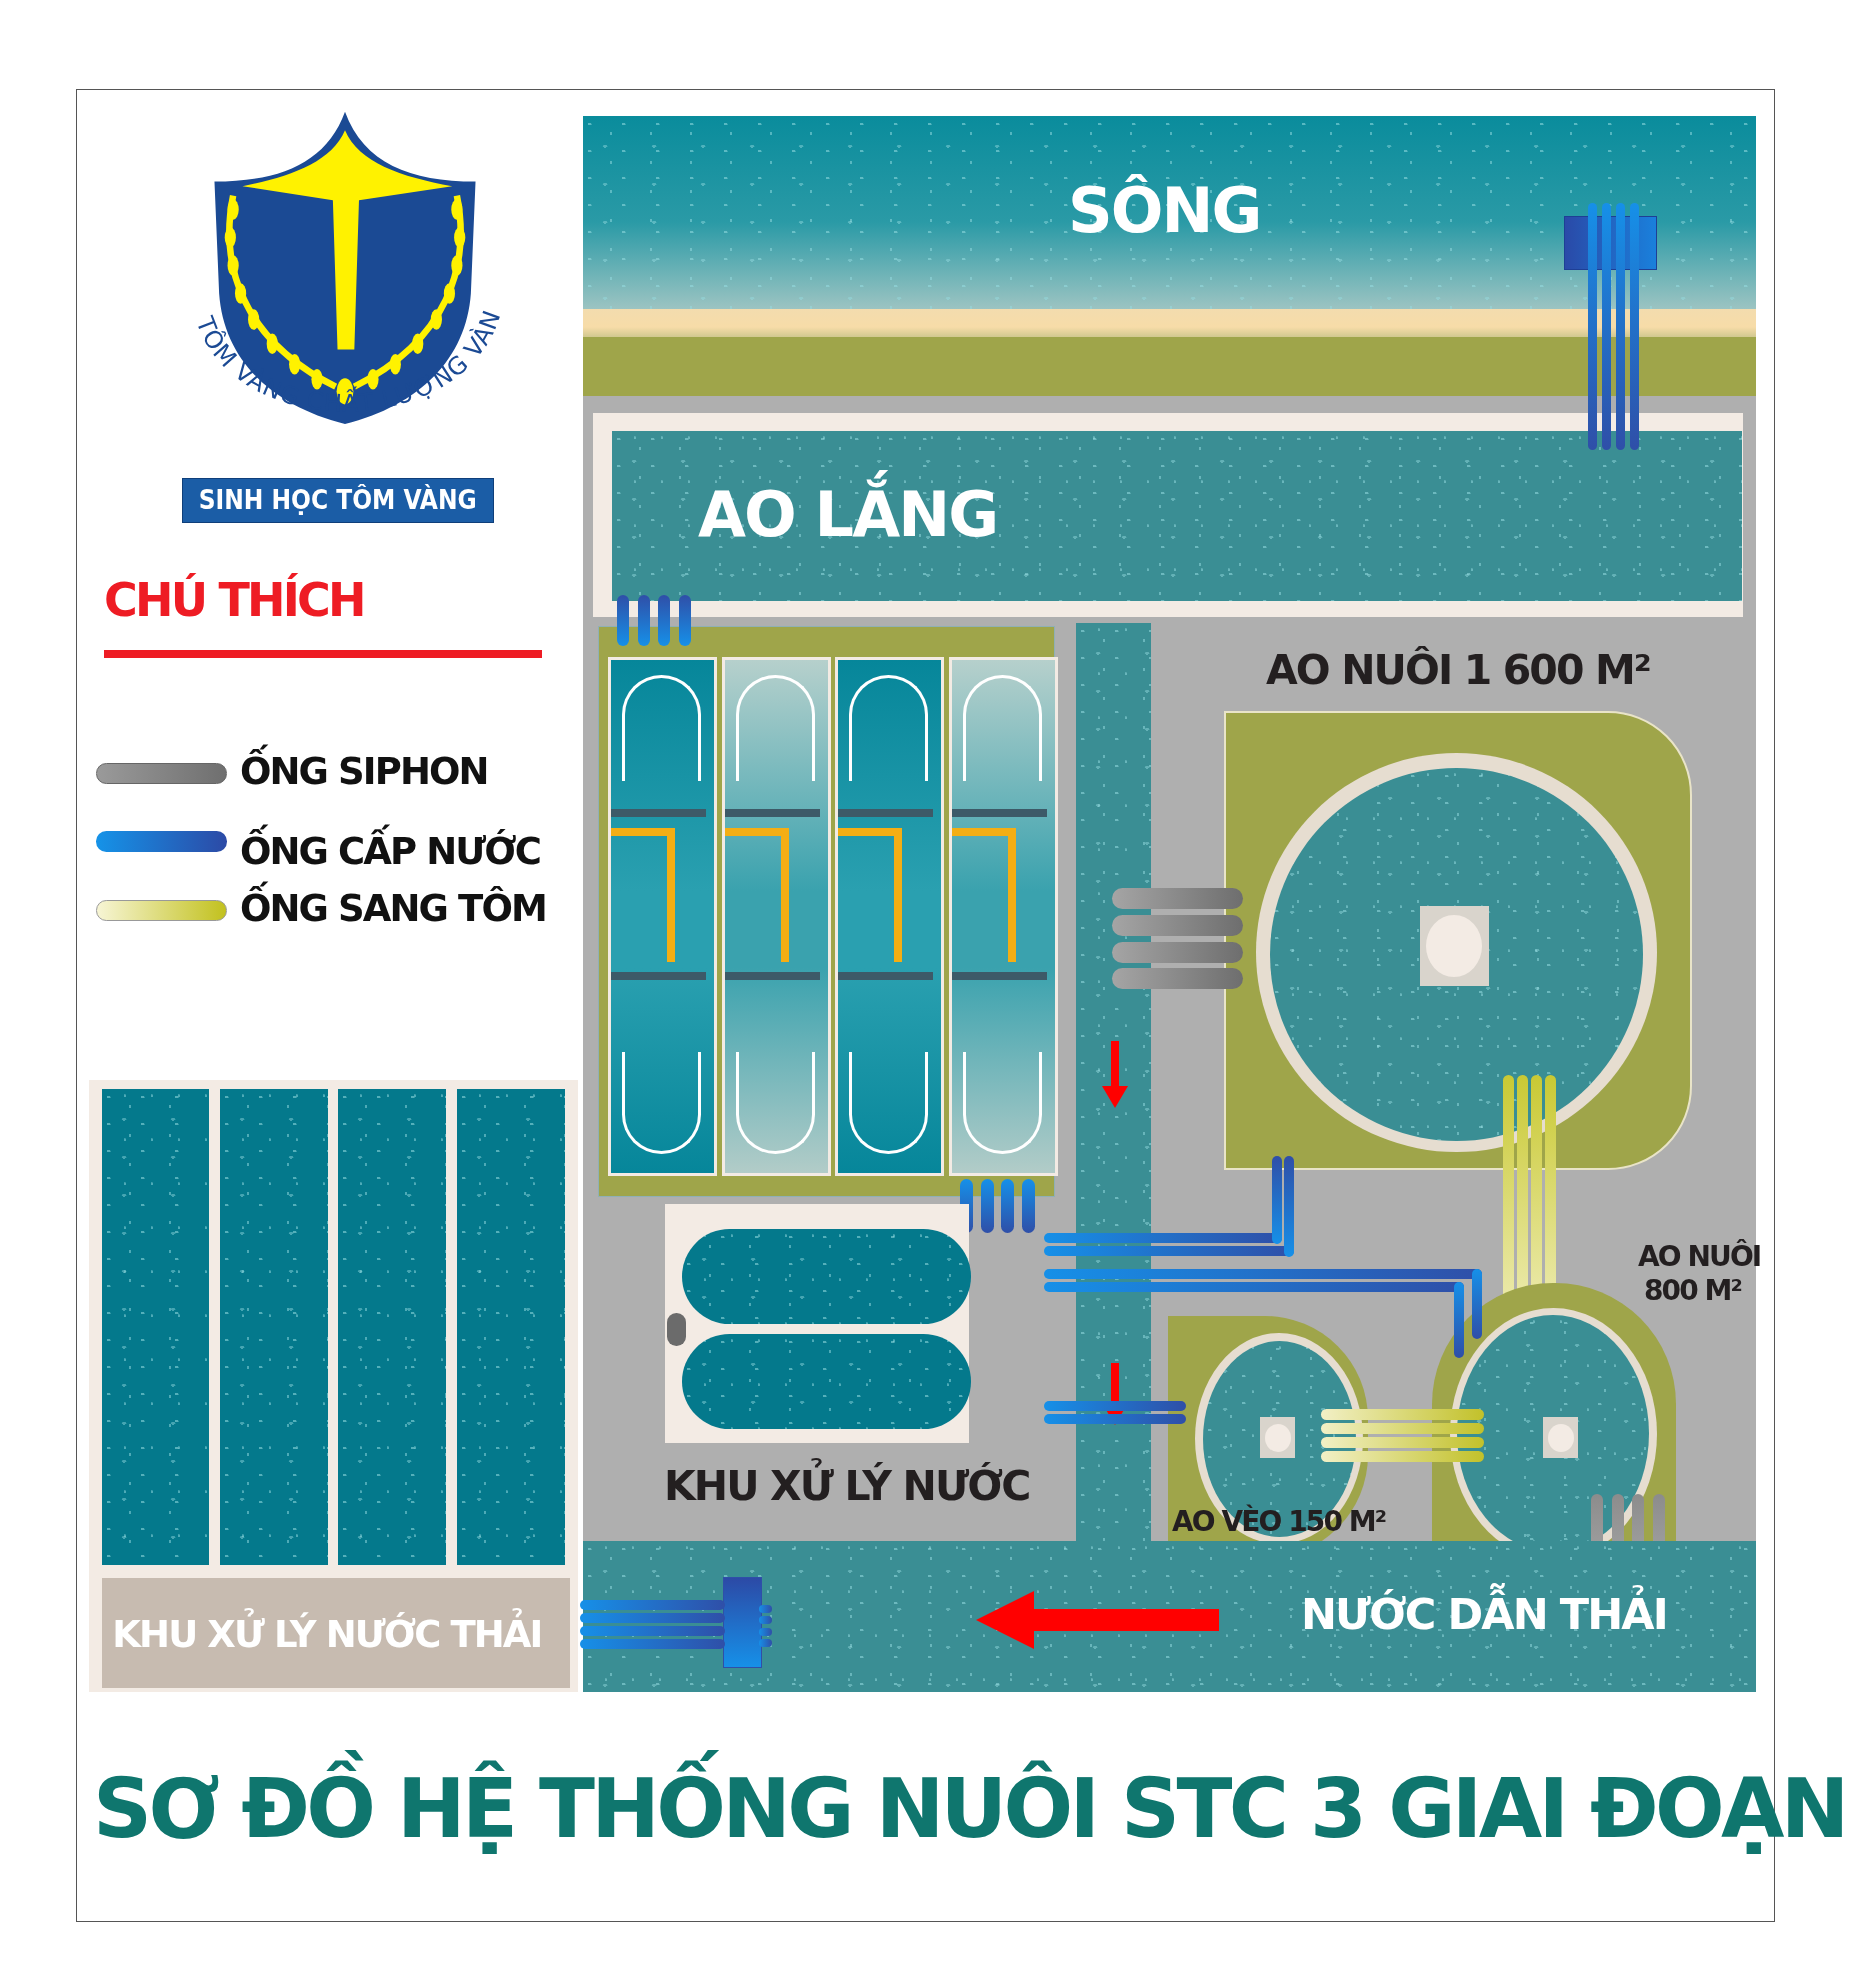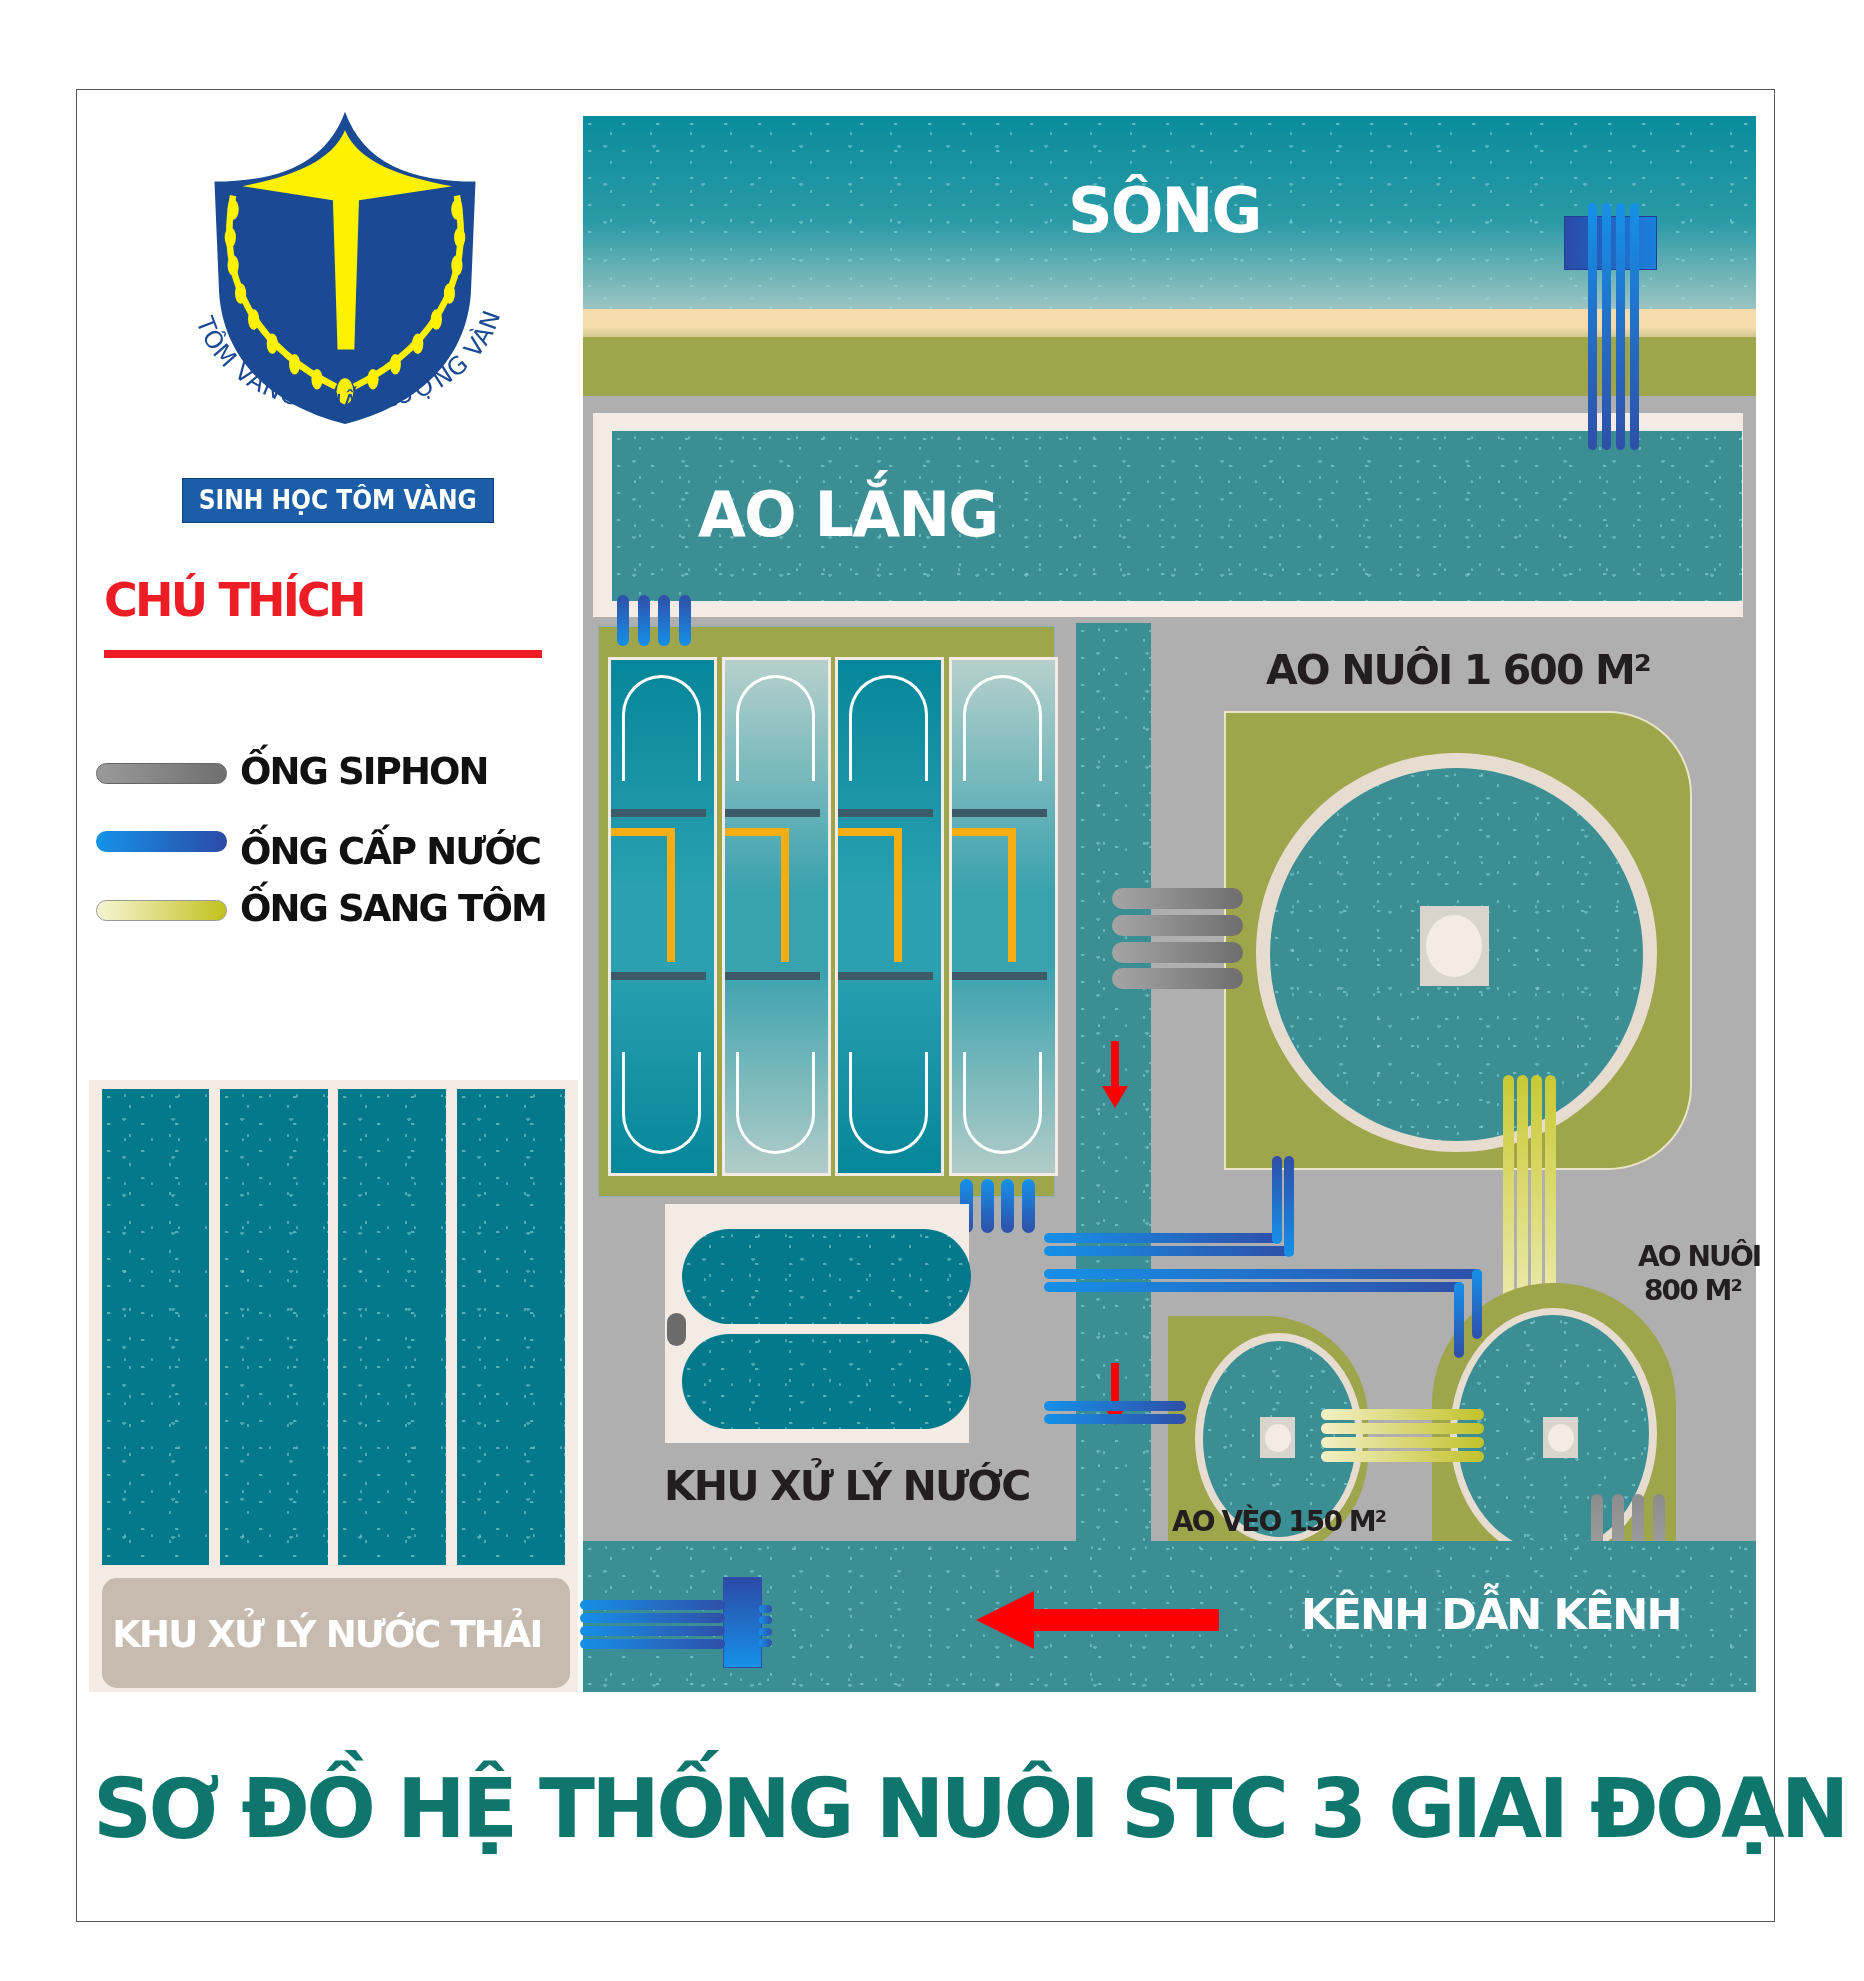--- a/index.html
+++ b/index.html
@@ -233,26 +233,26 @@
 <div class="pipe-v blue-v" style="left:1472px;top:1269px;width:10.3px;height:70px;"></div>
 <div class="pipe-v blue-v" style="left:1454px;top:1282px;width:10.3px;height:76px;"></div>
 <div class="pipe-h blue-h" style="left:1044px;top:1401px;width:142px;height:10.3px;"></div>
 <div class="pipe-h blue-h" style="left:1044px;top:1414px;width:142px;height:10.3px;"></div>
 
 <div class="abs cream" style="left:89px;top:1080px;width:489px;height:612px;"></div>
 <div class="abs water water-deep" style="left:102px;top:1089px;width:107px;height:476px;"></div>
 <div class="abs water water-deep" style="left:220px;top:1089px;width:108px;height:476px;"></div>
 <div class="abs water water-deep" style="left:338px;top:1089px;width:108px;height:476px;"></div>
 <div class="abs water water-deep" style="left:457px;top:1089px;width:108px;height:476px;"></div>
-<div class="abs" style="left:102px;top:1578px;width:468px;height:110px;background:#c7bbb0;border-radius:15px;">
+<div class="abs" style="left:102px;top:1578px;width:468px;height:110px;background:#c7bbb0;">
   <div class="abs label-white" style="left:10.3px;top:35px;font-size:37px;">KHU XỬ LÝ NƯỚC THẢI</div>
 </div>
 
 <div class="abs water" style="left:583px;top:1541px;width:1173px;height:151px;">
-  <div class="abs label-white" style="left:718px;top:48px;font-size:43px;">KÊNH DẪN KÊNH</div>
+  <div class="abs label-white" style="left:718px;top:48px;font-size:43px;">NƯỚC DẪN THẢI</div>
 </div>
 <div class="abs" style="left:1033px;top:1609px;width:186px;height:22.4px;background:#ff0000;"></div>
 <div class="abs" style="left:976px;top:1591px;width:0;height:0;border-top:29px solid transparent;border-bottom:29px solid transparent;border-right:58px solid #ff0000;"></div>
 
 <div class="abs" style="left:723px;top:1577px;width:39px;height:91px;background:linear-gradient(to bottom,#2c4aa6,#1690e8);border:1.9px solid #2f4fa8;"></div>
 <div class="pipe-h blue-h" style="left:580px;top:1600px;width:145px;height:10.3px;"></div>
 <div class="pipe-h blue-h" style="left:580px;top:1613px;width:145px;height:10.3px;"></div>
 <div class="pipe-h blue-h" style="left:580px;top:1626px;width:145px;height:10.3px;"></div>
 <div class="pipe-h blue-h" style="left:580px;top:1639px;width:145px;height:10.3px;"></div>
 <div class="pipe-h blue-h" style="left:759px;top:1605px;width:13px;height:8.4px;"></div>

